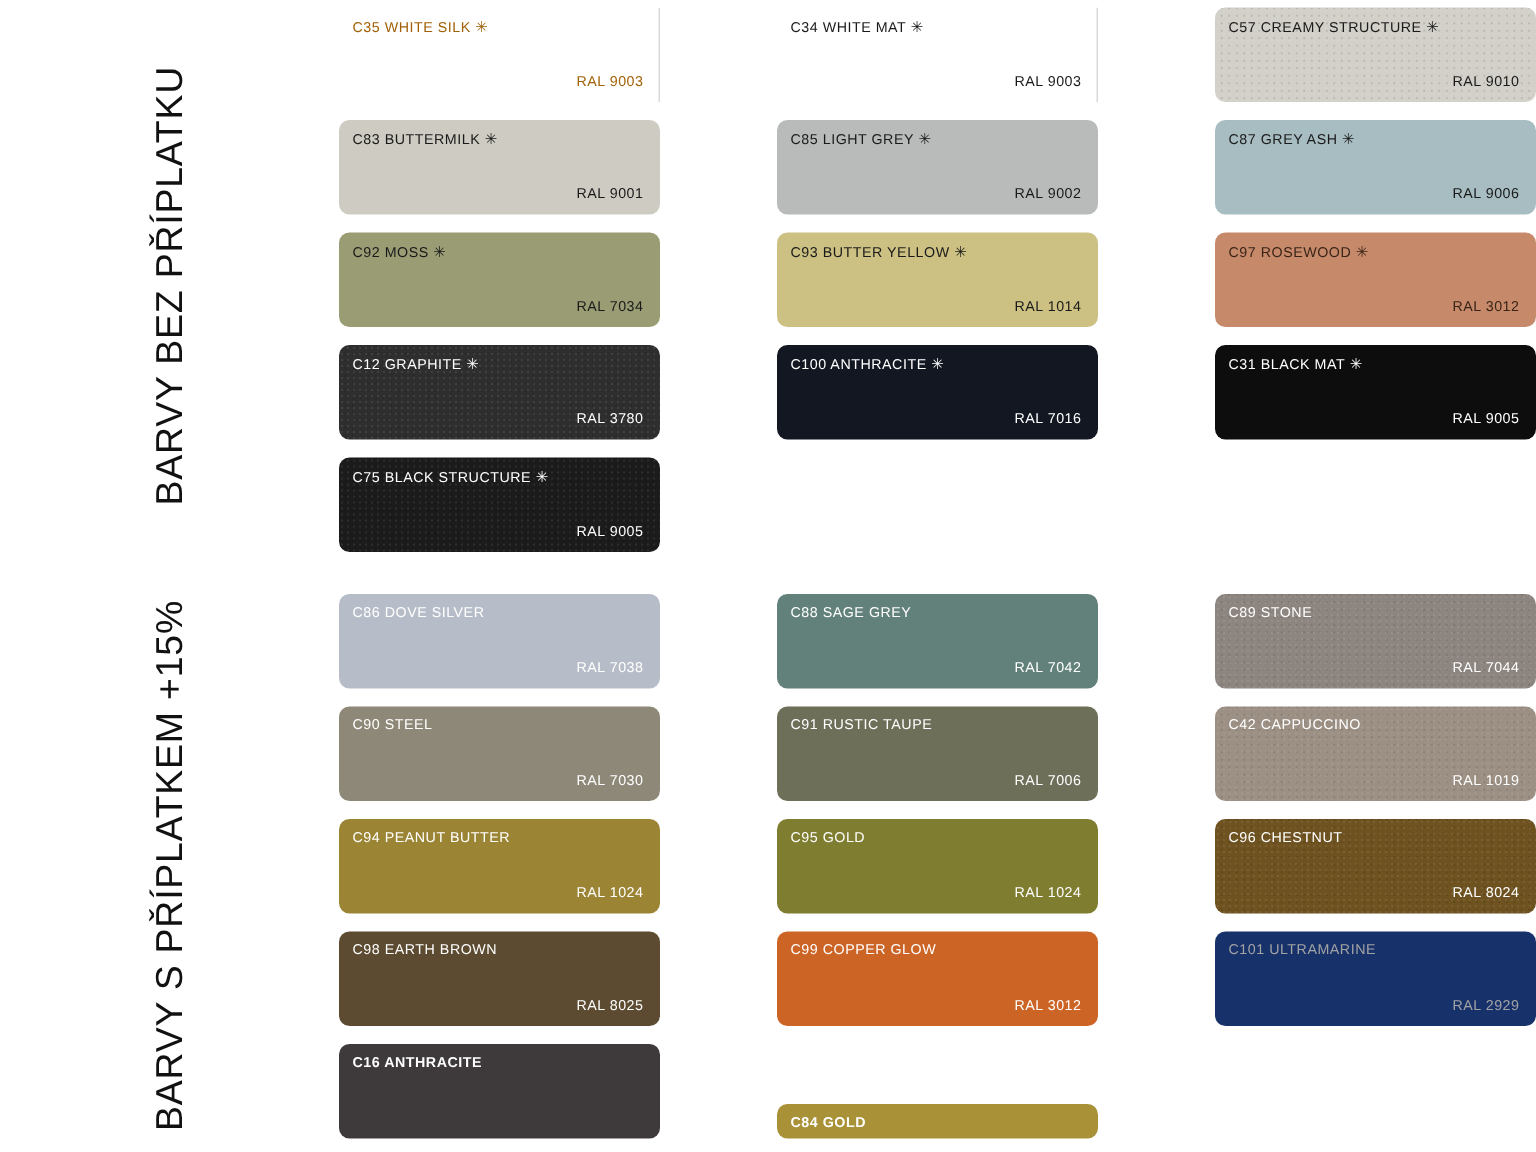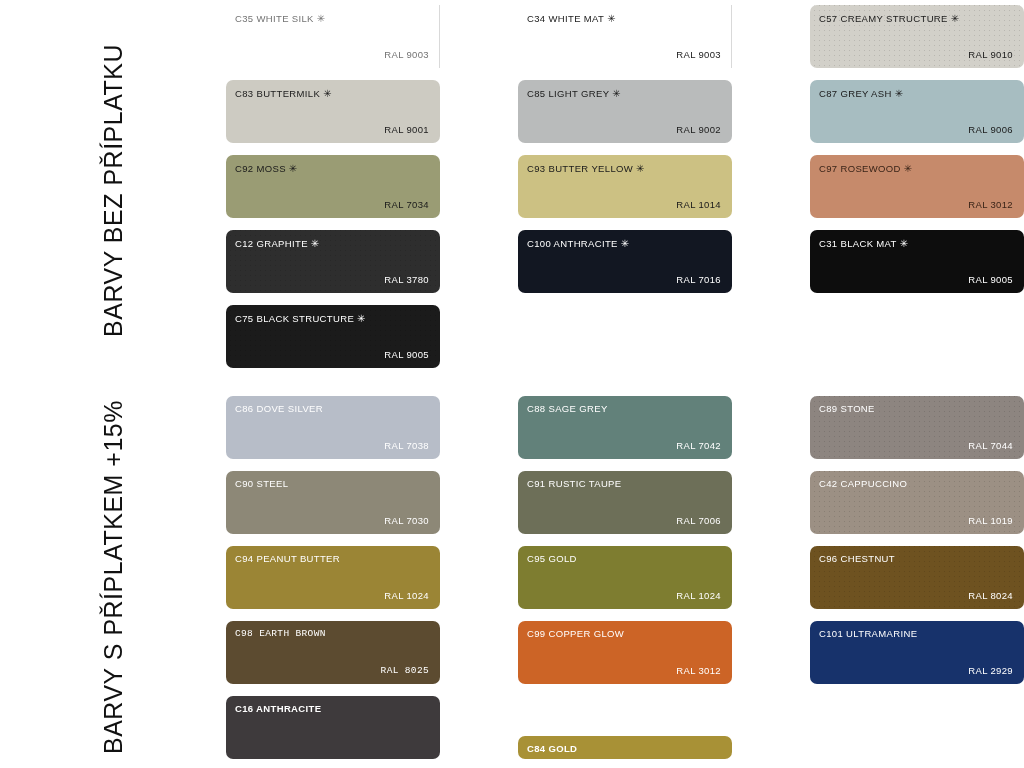--- a/index.html
+++ b/index.html
@@ -140,21 +140,21 @@
 
 <div class="page">
 
   <div class="section" id="section-free">
     <div class="side-label-wrap">
       <div class="side-label">
         <span class="side-label-text">BARVY BEZ PŘÍPLATKU</span>
       </div>
     </div>
     <div class="grid" id="grid-free">
-        <div class="swatch hairline" style="grid-area: 1 / 1; background: rgb(255, 255, 255); color: #737373;">
+        <div class="swatch hairline" style="grid-area: 1 / 1; background: rgb(255, 255, 255); color: #a16207;">
           <span class="name">C35 WHITE SILK<span class="star">✳</span></span>
           <span class="ral">RAL 9003</span>
         </div>
         <div class="swatch hairline" style="grid-area: 1 / 3; background: rgb(255, 255, 255); color: rgb(26, 26, 26);">
           <span class="name">C34 WHITE MAT<span class="star">✳</span></span>
           <span class="ral">RAL 9003</span>
         </div>
         <div class="swatch textured" style="grid-area: 1 / 5; background: rgb(210, 208, 201); color: rgb(26, 26, 26);">
           <span class="name">C57 CREAMY STRUCTURE<span class="star">✳</span></span>
           <span class="ral">RAL 9010</span>
@@ -238,29 +238,29 @@
           <span class="ral">RAL 1024</span>
         </div>
         <div class="swatch" style="grid-area: 3 / 3; background: rgb(126, 125, 48); color: rgb(255, 255, 255);">
           <span class="name">C95 GOLD</span>
           <span class="ral">RAL 1024</span>
         </div>
         <div class="swatch textured" style="grid-area: 3 / 5; background: rgb(110, 82, 32); color: rgb(255, 255, 255); padding-left: 19px;">
           <span class="name">C96 CHESTNUT</span>
           <span class="ral">RAL 8024</span>
         </div>
-        <div class="swatch" style="grid-area: 4 / 1; background: rgb(92, 75, 48); color: rgb(255, 255, 255); font-family: Liberation Mono, monospace;">
+        <div class="swatch" style="grid-area: 4 / 1; background: rgb(92, 75, 48); color: rgb(255, 255, 255);">
           <span class="name">C98 EARTH BROWN</span>
           <span class="ral">RAL 8025</span>
         </div>
         <div class="swatch" style="grid-area: 4 / 3; background: rgb(204, 100, 38); color: rgb(255, 255, 255);">
           <span class="name">C99 COPPER GLOW</span>
           <span class="ral">RAL 3012</span>
         </div>
-        <div class="swatch" style="grid-area: 4 / 5; background: rgb(23, 50, 107); color: #ffffff; padding-left: 24px;">
+        <div class="swatch" style="grid-area: 4 / 5; background: rgb(23, 50, 107); color: #a3a3a3; padding-left: 24px;">
           <span class="name">C101 ULTRAMARINE</span>
           <span class="ral">RAL 2929</span>
         </div>
         <div class="swatch bold" style="grid-area: 5 / 1; background: rgb(62, 58, 60); color: rgb(255, 255, 255);">
           <span class="name">C16 ANTHRACITE</span>
         </div>
         <div class="swatch bold" style="grid-area: 5 / 3; background: rgb(168, 145, 54); color: rgb(255, 255, 255); margin-top: 40px;">
           <span class="name">C84 GOLD</span>
         </div>
       </div>

